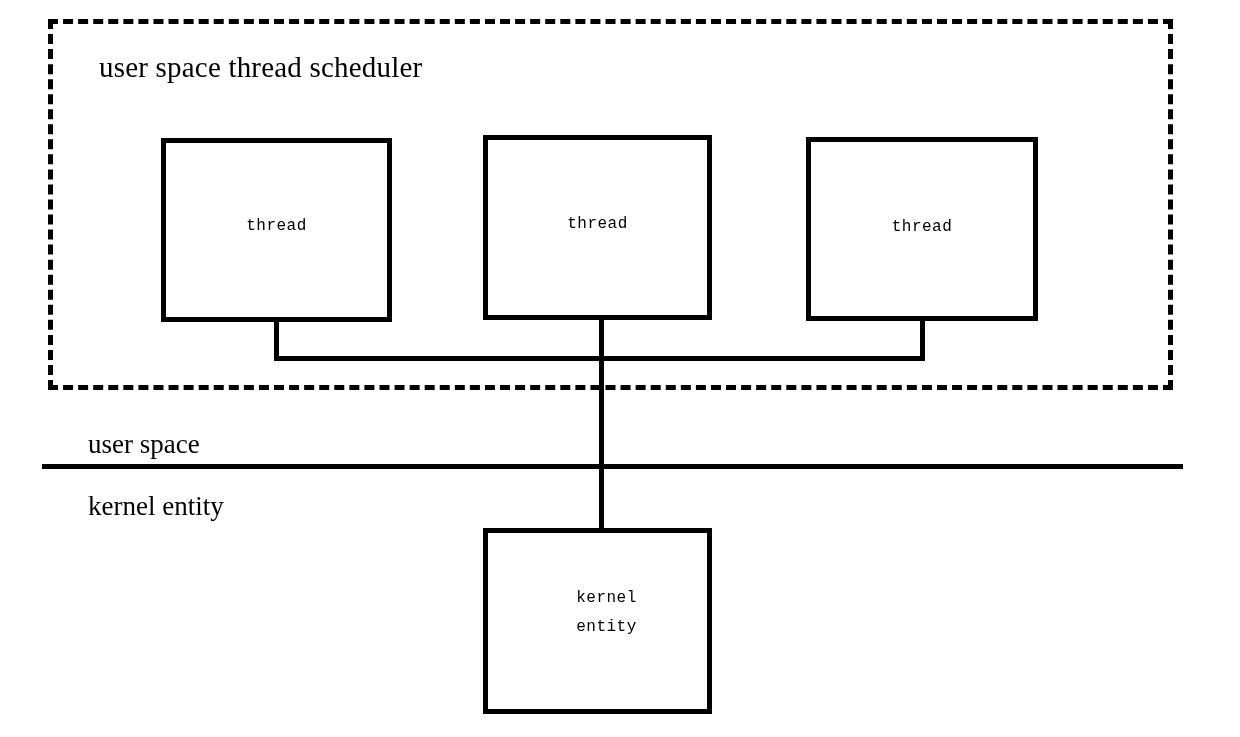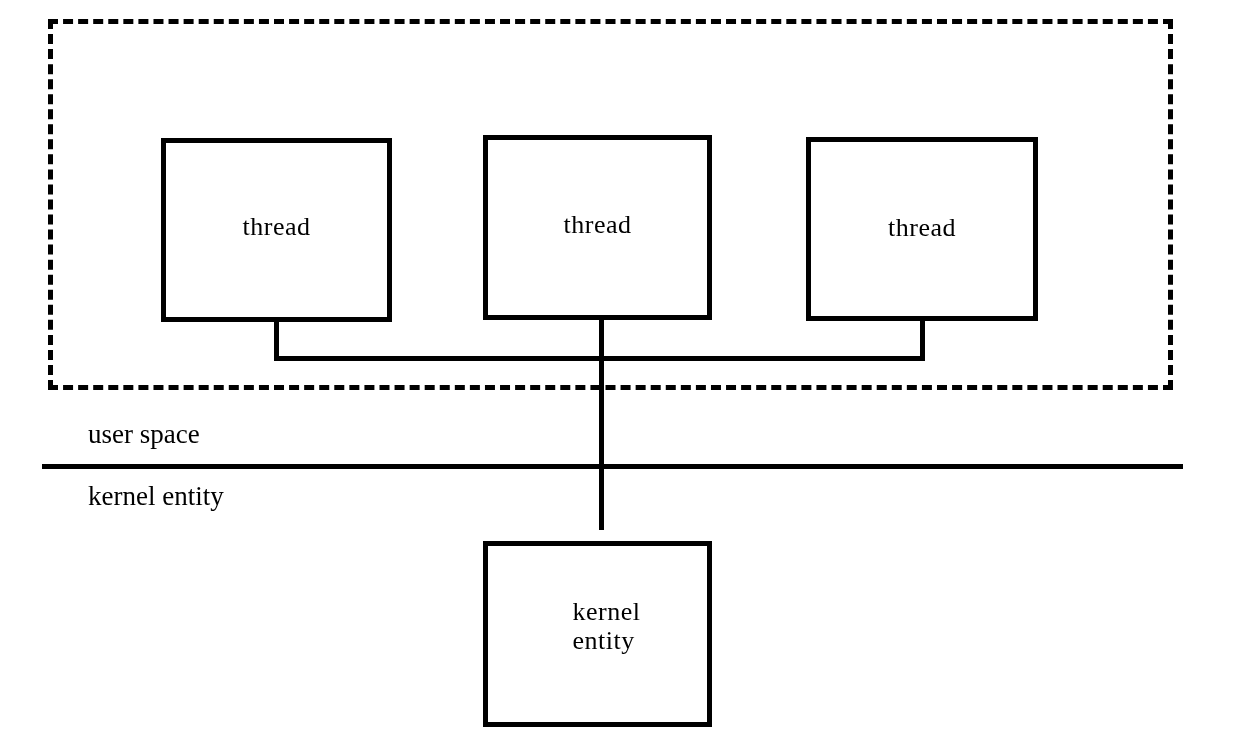--- a/index.html
+++ b/index.html
@@ -47,38 +47,38 @@
   .node-box {
     position: absolute;
     box-sizing: border-box;
     border: 5px solid #000000;
     background: #ffffff;
     display: flex;
     align-items: center;
     justify-content: center;
   }
   .node-label {
-    font-family: Liberation Serif, serif;
-    font-size: 26px;
+    font-family: Liberation Mono, monospace;
+    font-size: 16px;
     line-height: 29px;
     white-space: pre-line;
     color: #000000;
     letter-spacing: 0.5px;
   }
 
   .thread-box-1 { left: 161px; top: 138px; width: 231px; height: 184px; }
   .thread-box-1 .node-label { transform: translateY(-4px); }
   .thread-box-2 { left: 483px; top: 135px; width: 229px; height: 185px; }
   .thread-box-2 .node-label { transform: translateY(-3px); }
   .thread-box-3 { left: 806px; top: 137px; width: 232px; height: 184px; }
   .thread-box-3 .node-label { transform: translateY(-2px); }
 
   .kernel-box {
     left: 483px;
-    top: 541px;
+    top: 528px;
     width: 229px;
     height: 186px;
     padding-left: 18px;
   }
   .kernel-box .node-label { transform: translateY(-8px); }
 
   
   .conn {
     position: absolute;
     background: #000000;
@@ -101,31 +101,33 @@
     height: 5px;
     background: #000000;
   }
   .space-label {
     position: absolute;
     font-family: "Liberation Serif", "DejaVu Serif", serif;
     font-size: 27px;
     line-height: 31px;
     white-space: nowrap;
     color: #000000;
+    margin-top: 10px;
   }
   .label-user-space   { left: 88px; top: 419px; }
   .label-kernel-space { left: 88px; top: 481px; }
 </style>
 </head>
 <body>
 
 <div id="canvas">
 
   <div class="scheduler-region"></div>
 
+  <div class="scheduler-title">user space thread scheduler</div>
 
   <div class="conn conn-stub-left"></div>
   <div class="conn conn-stub-right"></div>
   <div class="conn conn-bus"></div>
   <div class="conn conn-spine"></div>
 
   <div class="node-box thread-box-1">
     <span class="node-label">thread</span>
   </div>
 

